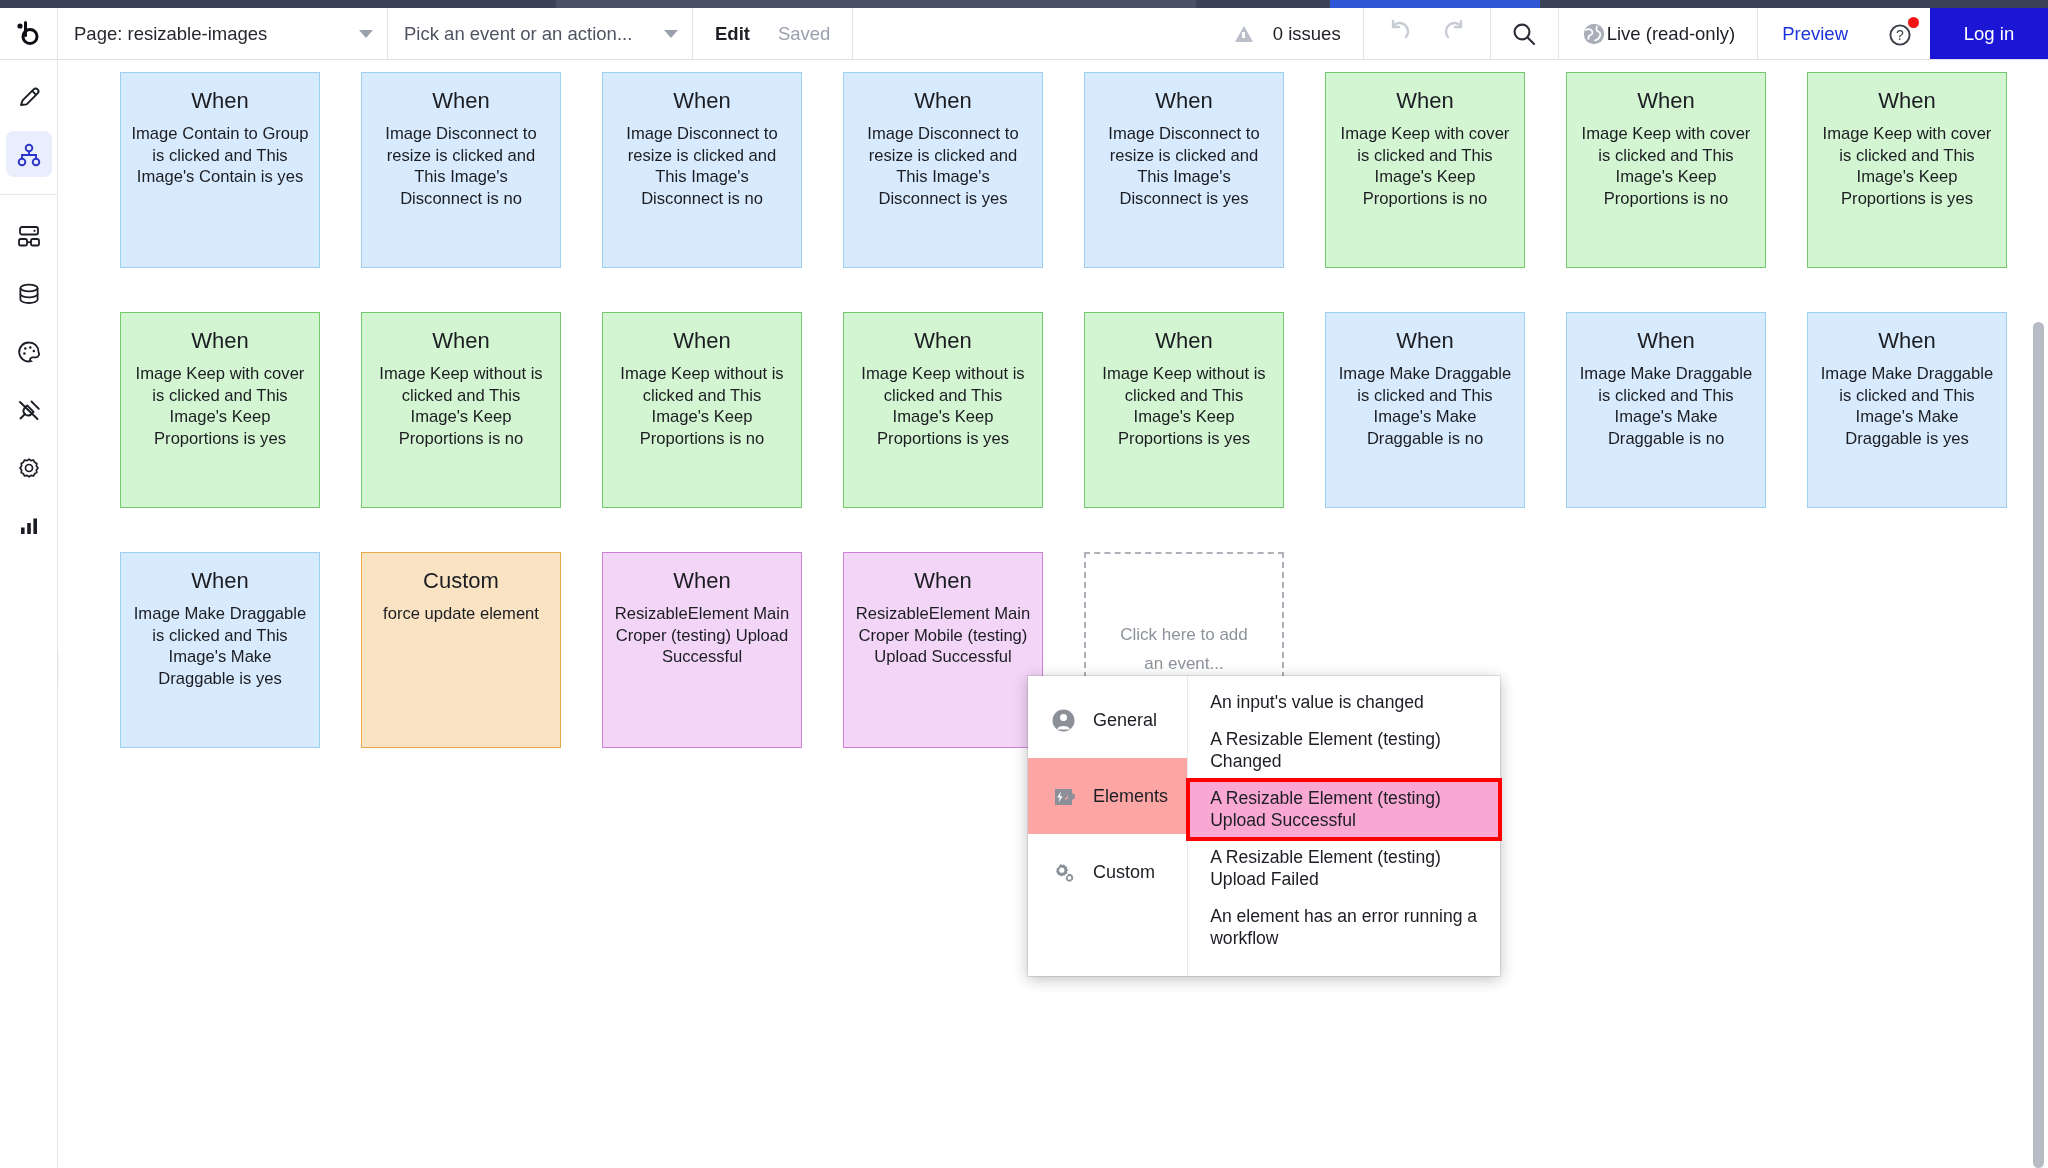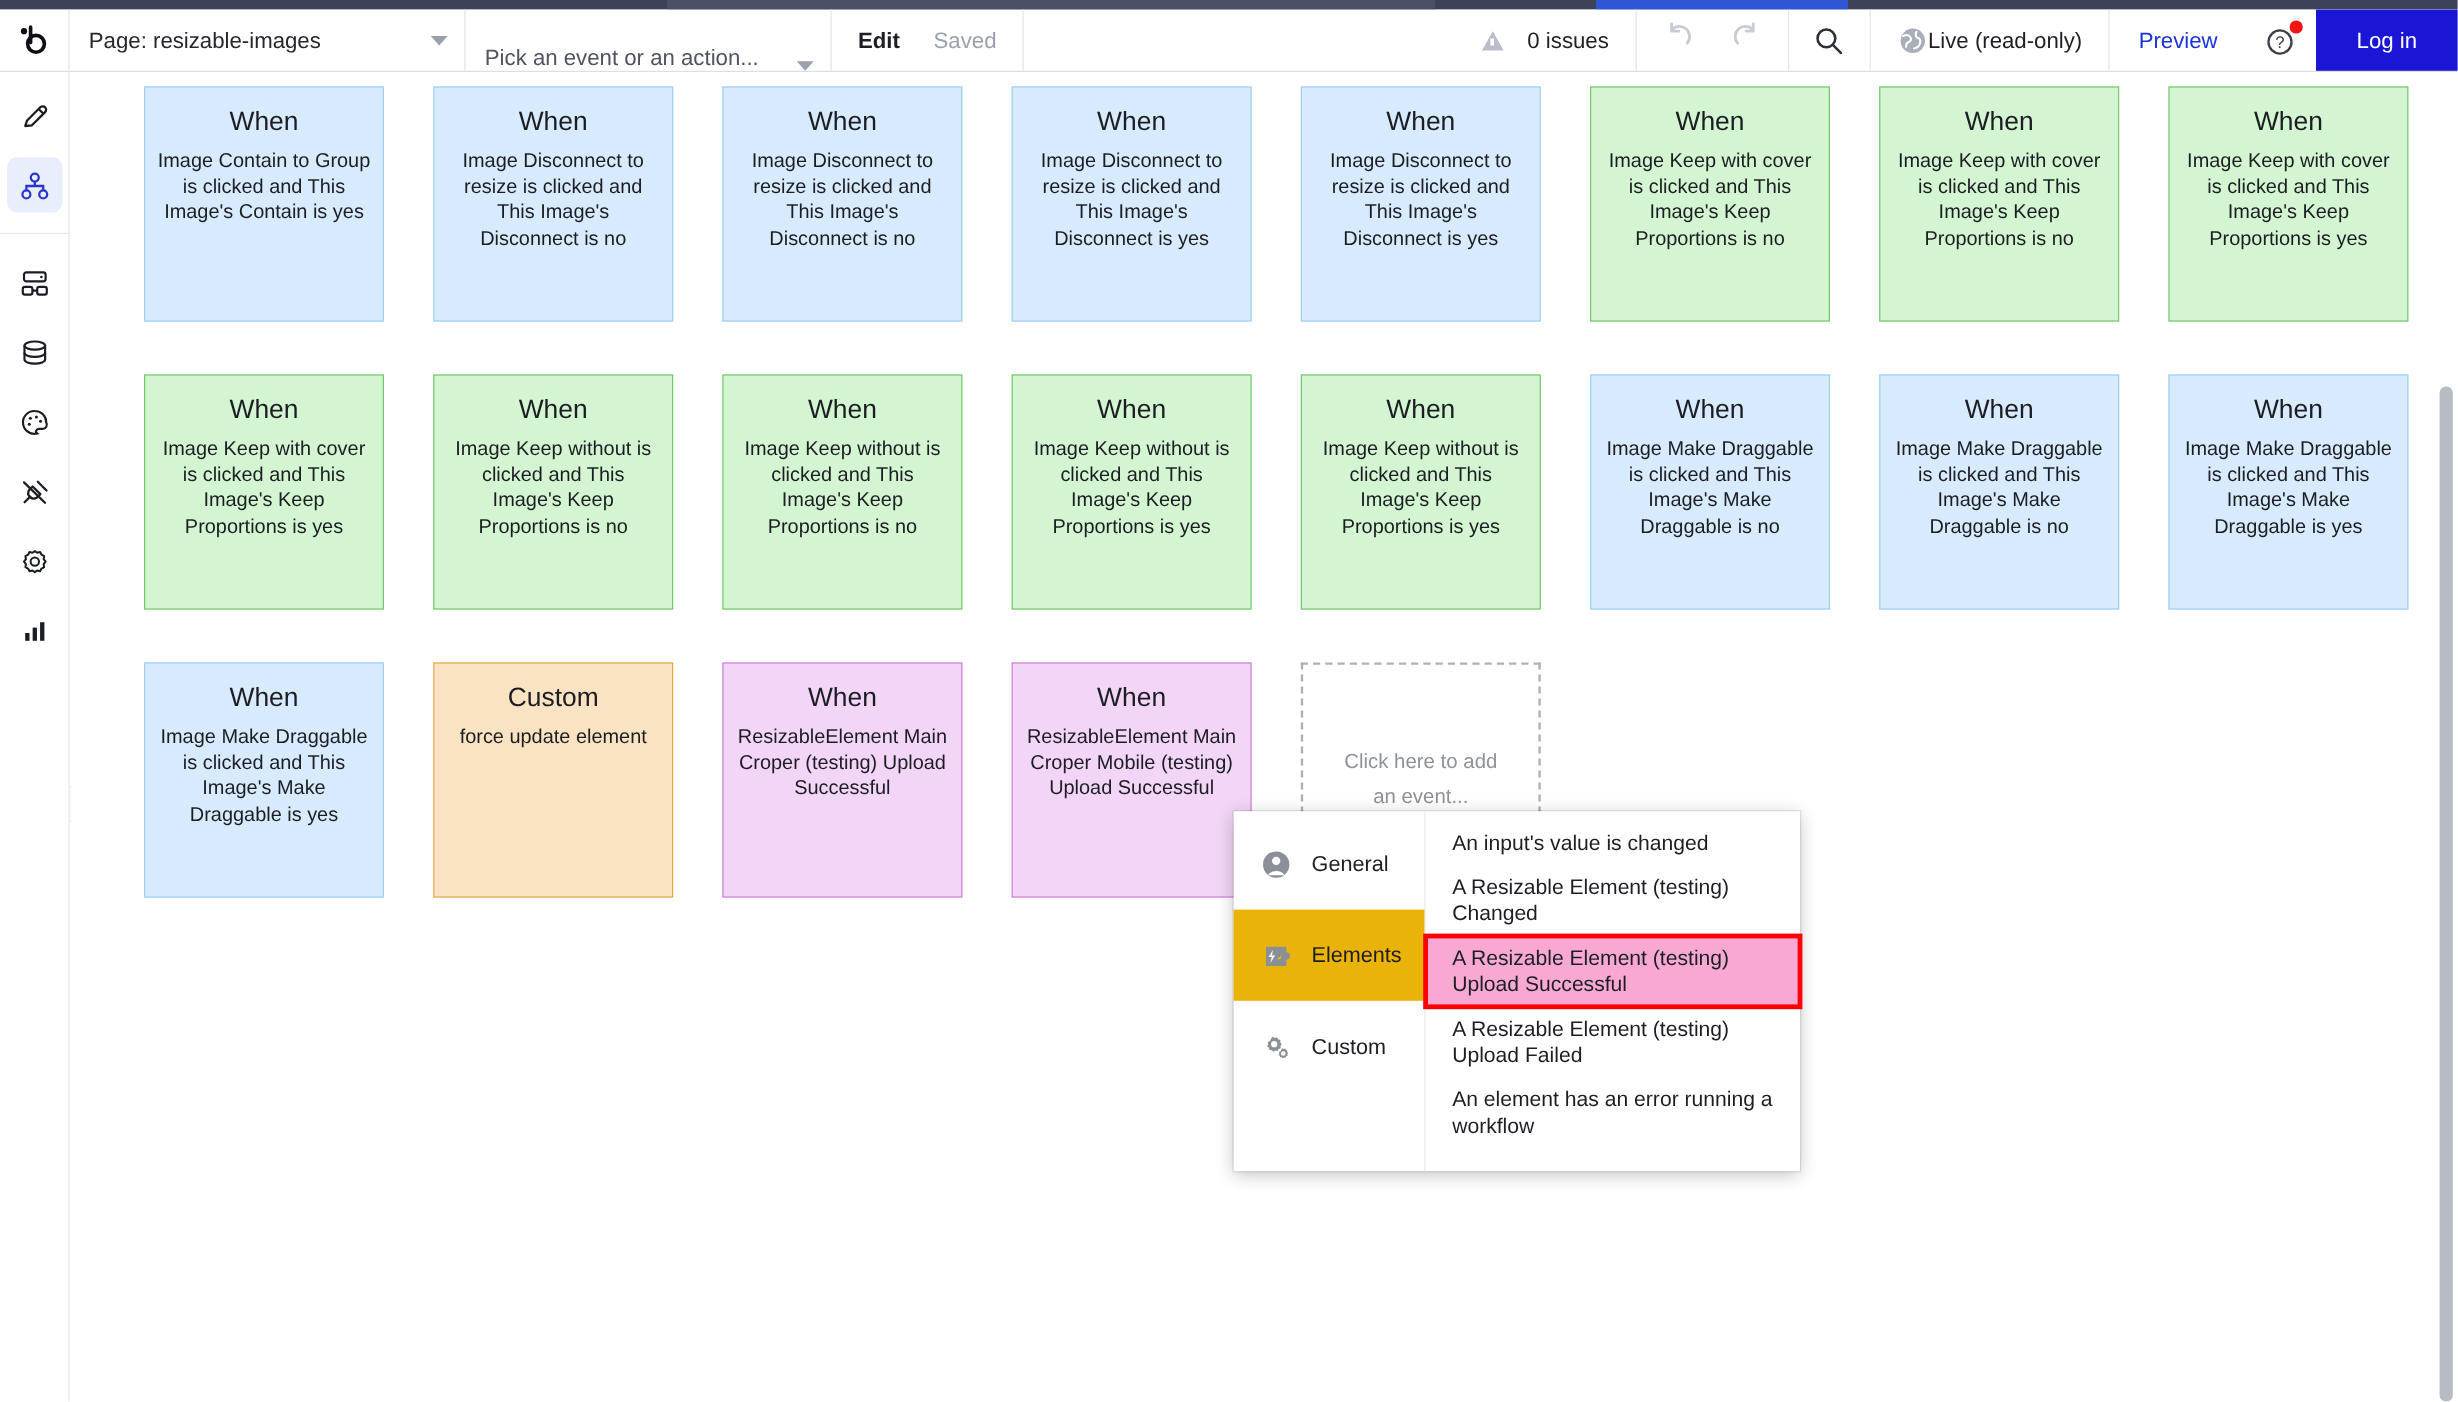--- a/index.html
+++ b/index.html
@@ -41,21 +41,21 @@
   }
   .tb-logo svg { display: block; }
 
   .tb-select {
     display: flex; align-items: center;
     border-right: 1px solid #e3e5e9;
     padding: 0 14px 0 16px;
     position: relative;
   }
   .tb-select.page { width: 330px; }
-  .tb-select.event { width: 305px; align-items: flex-end; }
+  .tb-select.event { width: 305px; }
   .tb-select .lbl {
     font-size: 18.5px; color: #26282e; white-space: nowrap;
     flex: 1 1 auto; overflow: hidden;
   }
   .tb-select.event .lbl { color: #4f5460; }
   .caret {
     width: 0; height: 0;
     border-left: 7px solid transparent;
     border-right: 7px solid transparent;
     border-top: 8px solid #9aa0ac;
@@ -216,21 +216,21 @@
   }
   .picker-left {
     width: 215px; border-right: 1px solid #e6e8ec;
     padding-top: 6px;
   }
   .pl-item {
     height: 76px; display: flex; align-items: center; gap: 17px;
     padding-left: 22px;
     font-size: 18px; color: #1c1e24;
   }
-  .pl-item.active { background: #eab308; }
+  .pl-item.active { background: #fca5a5; }
   .pl-item .ico { width: 26px; display: flex; align-items: center; justify-content: center; flex: 0 0 auto; }
 
   .picker-right { flex: 1 1 auto; padding: 8px 0 0; position: relative; }
   .pr-item {
     padding: 8px 16px 8px 22px;
     font-size: 17.6px; color: #1c1e24; line-height: 1.22;
   }
   .pr-item.highlight {
     outline: 4px solid #ff0000;
     outline-offset: -2px;

